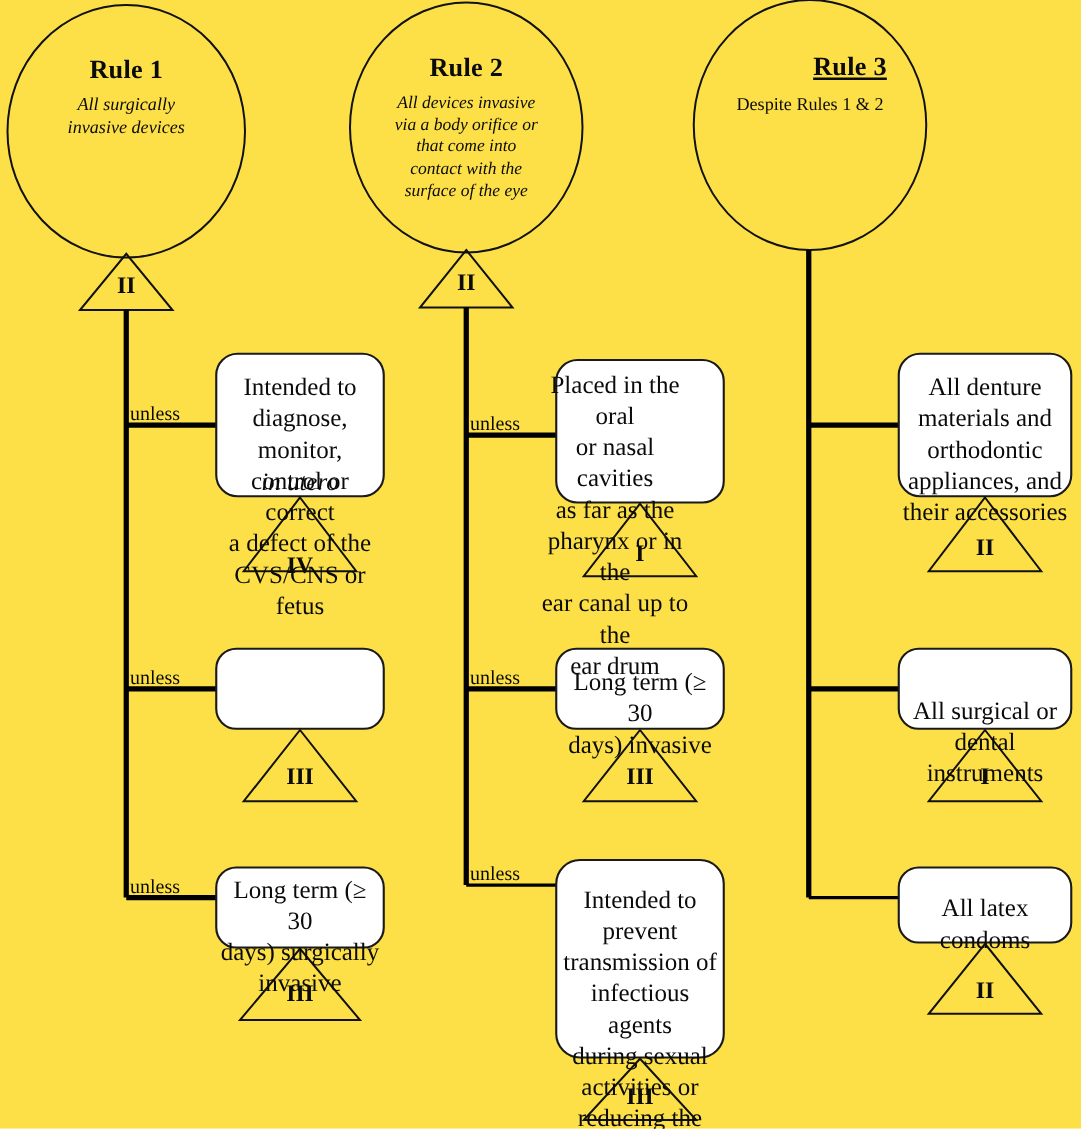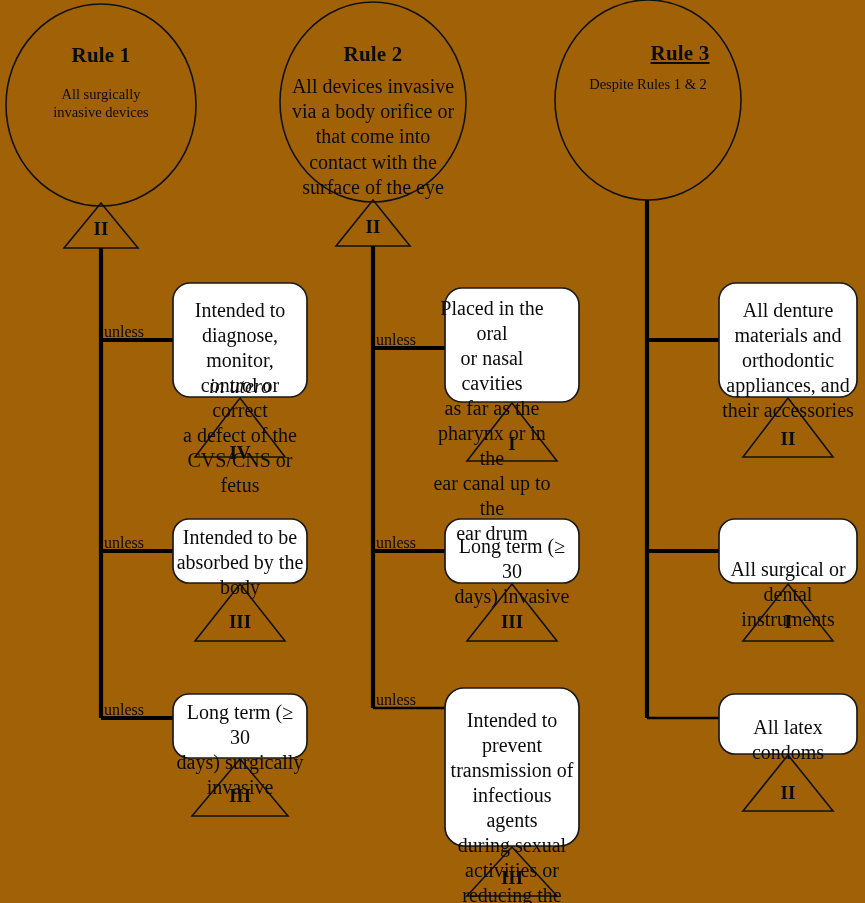--- a/index.html
+++ b/index.html
@@ -11,21 +11,21 @@
     width: 865px;
     height: 903px;
     font-family: "Liberation Serif", "DejaVu Serif", serif;
     color: #000000;
     overflow: hidden;
   }
   #diagram-root {
     position: relative;
     width: 865px;
     height: 903px;
-    background: #a16207;
+    background: #fde047;
   }
   svg.layer {
     position: absolute;
     left: 0;
     top: 0;
     width: 865px;
     height: 903px;
   }
   .stroke-thin {
     fill: none;
@@ -59,22 +59,23 @@
   .rule-title {
     font-weight: bold;
     font-size: 21px;
     letter-spacing: 0.2px;
   }
   .rule-sub {
     font-size: 14.5px;
     line-height: 1.22;
   }
   .rule-sub-wide {
-    font-size: 20px;
+    font-size: 14px;
     line-height: 1.26;
+    font-style: italic;
   }
   .box-text {
     font-size: 20px;
     line-height: 1.25;
   }
   .unless-label {
     font-size: 16px;
     line-height: 1;
   }
   .tri-label {
@@ -126,37 +127,34 @@
     <path class="connector-thin" d="M647,718 L720,718"></path>
     <rect class="stroke-box" x="719" y="283" width="138" height="114" rx="17" ry="17"></rect>
     <polygon class="stroke-thin" points="788,398 833,457 743,457"></polygon>
     <rect class="stroke-box" x="719" y="519" width="138" height="64" rx="16" ry="16"></rect>
     <polygon class="stroke-thin" points="788,584 833,641 743,641"></polygon>
     <rect class="stroke-box" x="719" y="694" width="138" height="60" rx="16" ry="16"></rect>
     <polygon class="stroke-thin" points="788,755 833,811 743,811"></polygon>
   </svg>
 
   <div class="txt rule-title" style="left:21px; top:43px; width:160px;">Rule 1</div>
-  <div class="txt rule-sub" style="left:21px; top:86px; width:160px; white-space:pre-line;">All surgically
+  <div class="txt rule-sub" style="left:21px; top:76px; width:160px; white-space:pre-line;font-style:italic;">All surgically
 invasive devices</div>
   <div class="txt tri-label" style="left:71px; top:219px; width:60px;">II</div>
 
   <div class="txt unless-label" style="left:104px; top:324px; width:66px; text-align:left;">unless</div>
   <div class="txt box-text" style="left:176px; top:298px; width:128px; white-space:pre-line;">Intended to
 diagnose, monitor,
 control or correct
 a defect of the
 CVS/CNS or fetus</div>
   <div class="txt box-text ital" style="left:176px; top:374px; width:128px; font-style:italic;">in utero</div>
   <div class="txt tri-label" style="left:210px; top:443px; width:60px;">IV</div>
 
   <div class="txt unless-label" style="left:104px; top:535px; width:66px; text-align:left;">unless</div>
-  <div class="txt box-text" style="left:176px; top:525px; width:128px; white-space:pre-line;">Intended to be
-absorbed by the
-body</div>
   <div class="txt tri-label" style="left:210px; top:612px; width:60px;">III</div>
 
   <div class="txt unless-label" style="left:104px; top:702px; width:66px; text-align:left;">unless</div>
   <div class="txt box-text" style="left:176px; top:700px; width:128px; white-space:pre-line;">Long term (≥ 30
 days) surgically
 invasive</div>
   <div class="txt tri-label" style="left:210px; top:786px; width:60px;">III</div>
 
   <div class="txt rule-title" style="left:293px; top:42px; width:160px;">Rule 2</div>
   <div class="txt rule-sub-wide" style="left:288px; top:74px; width:170px; white-space:pre-line;">All devices invasive

